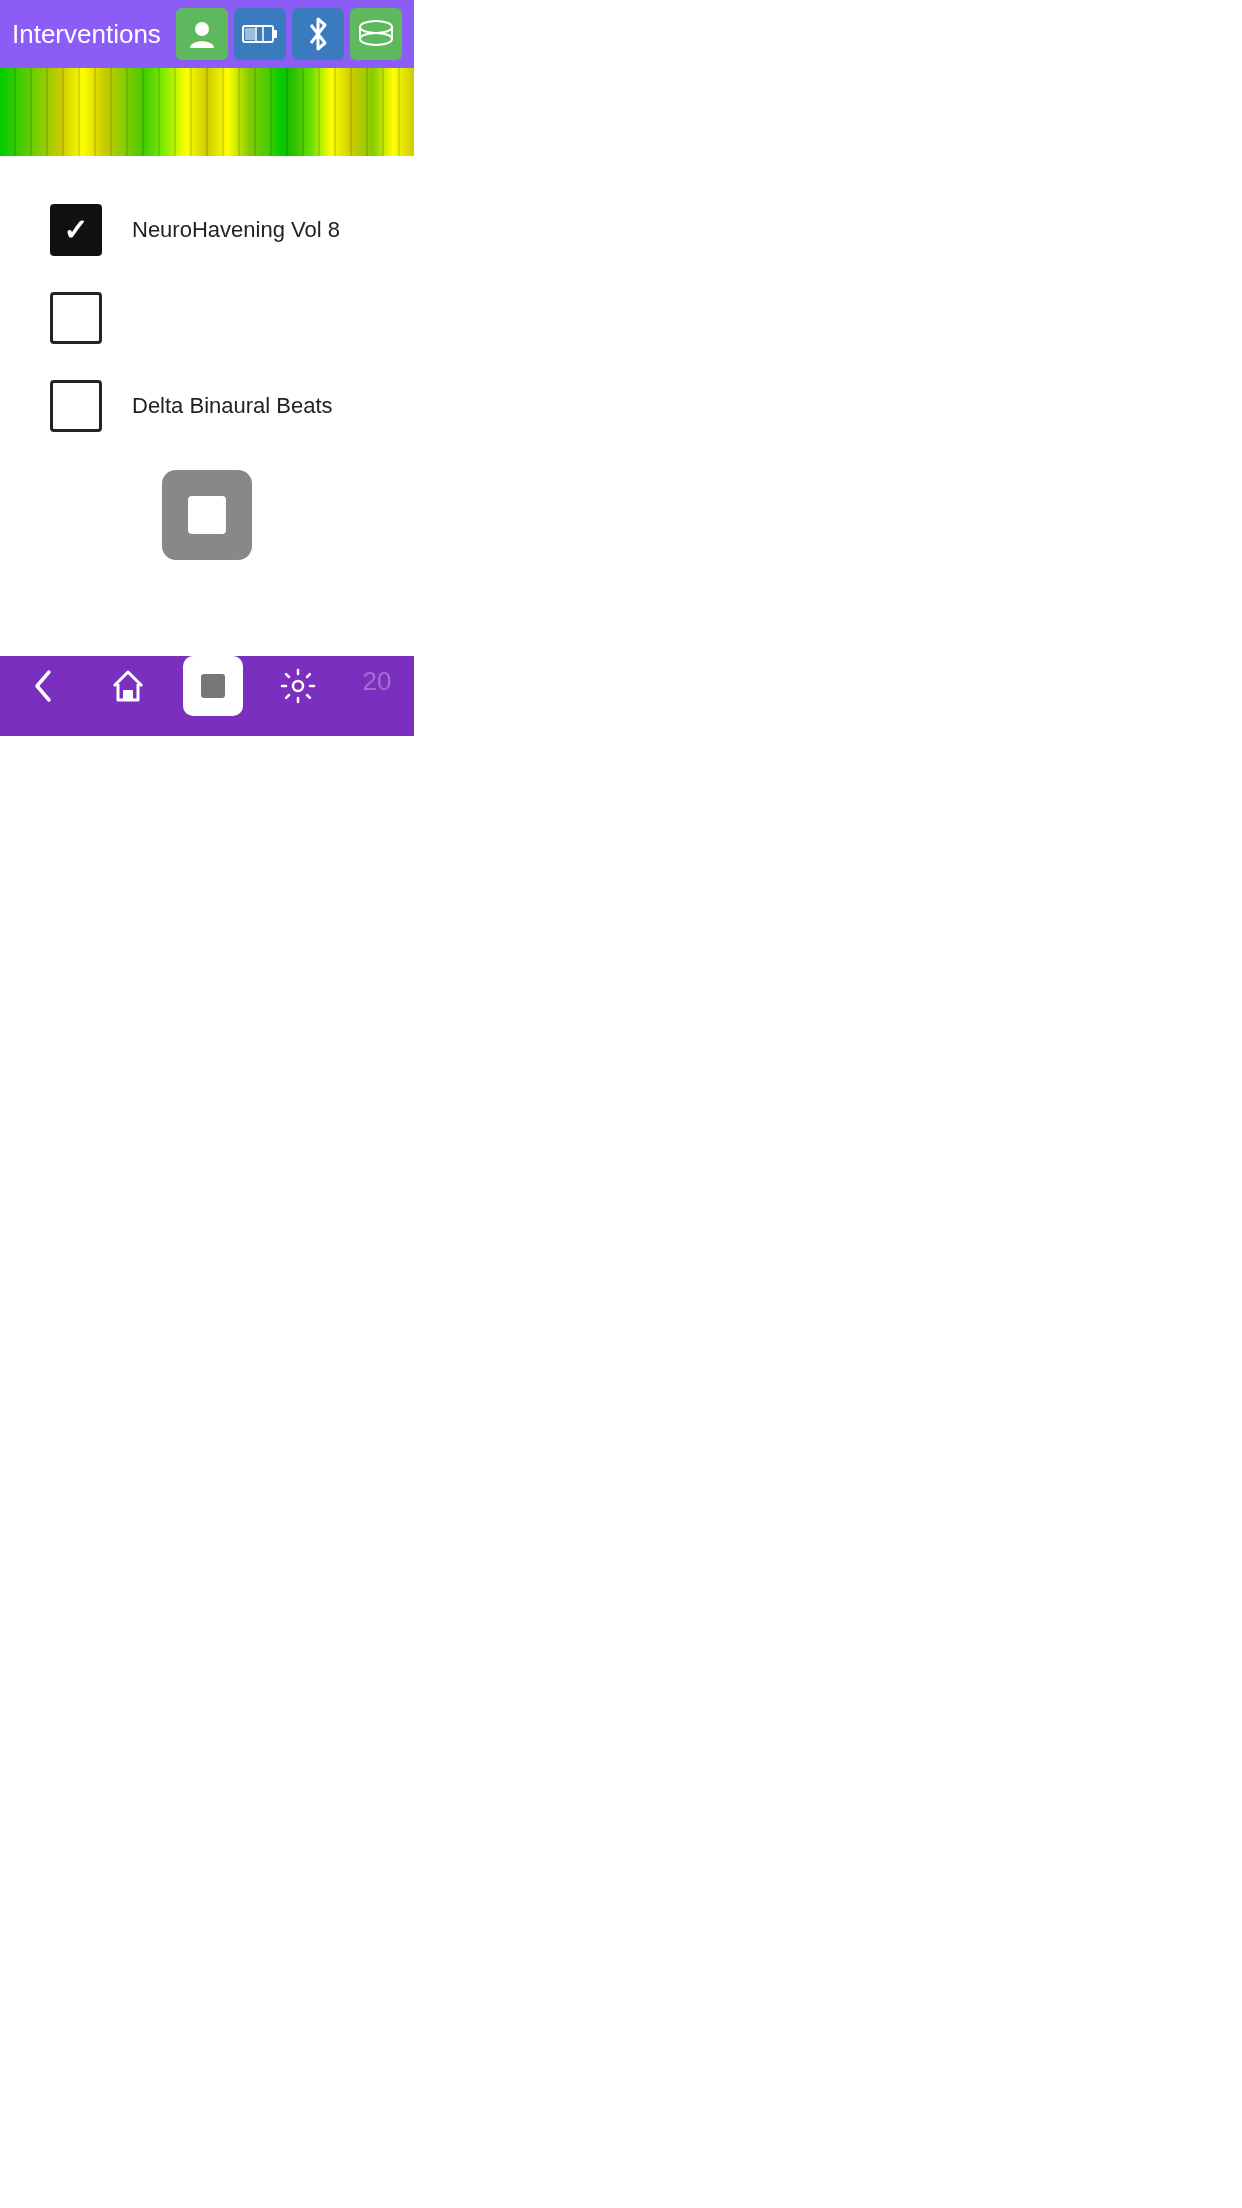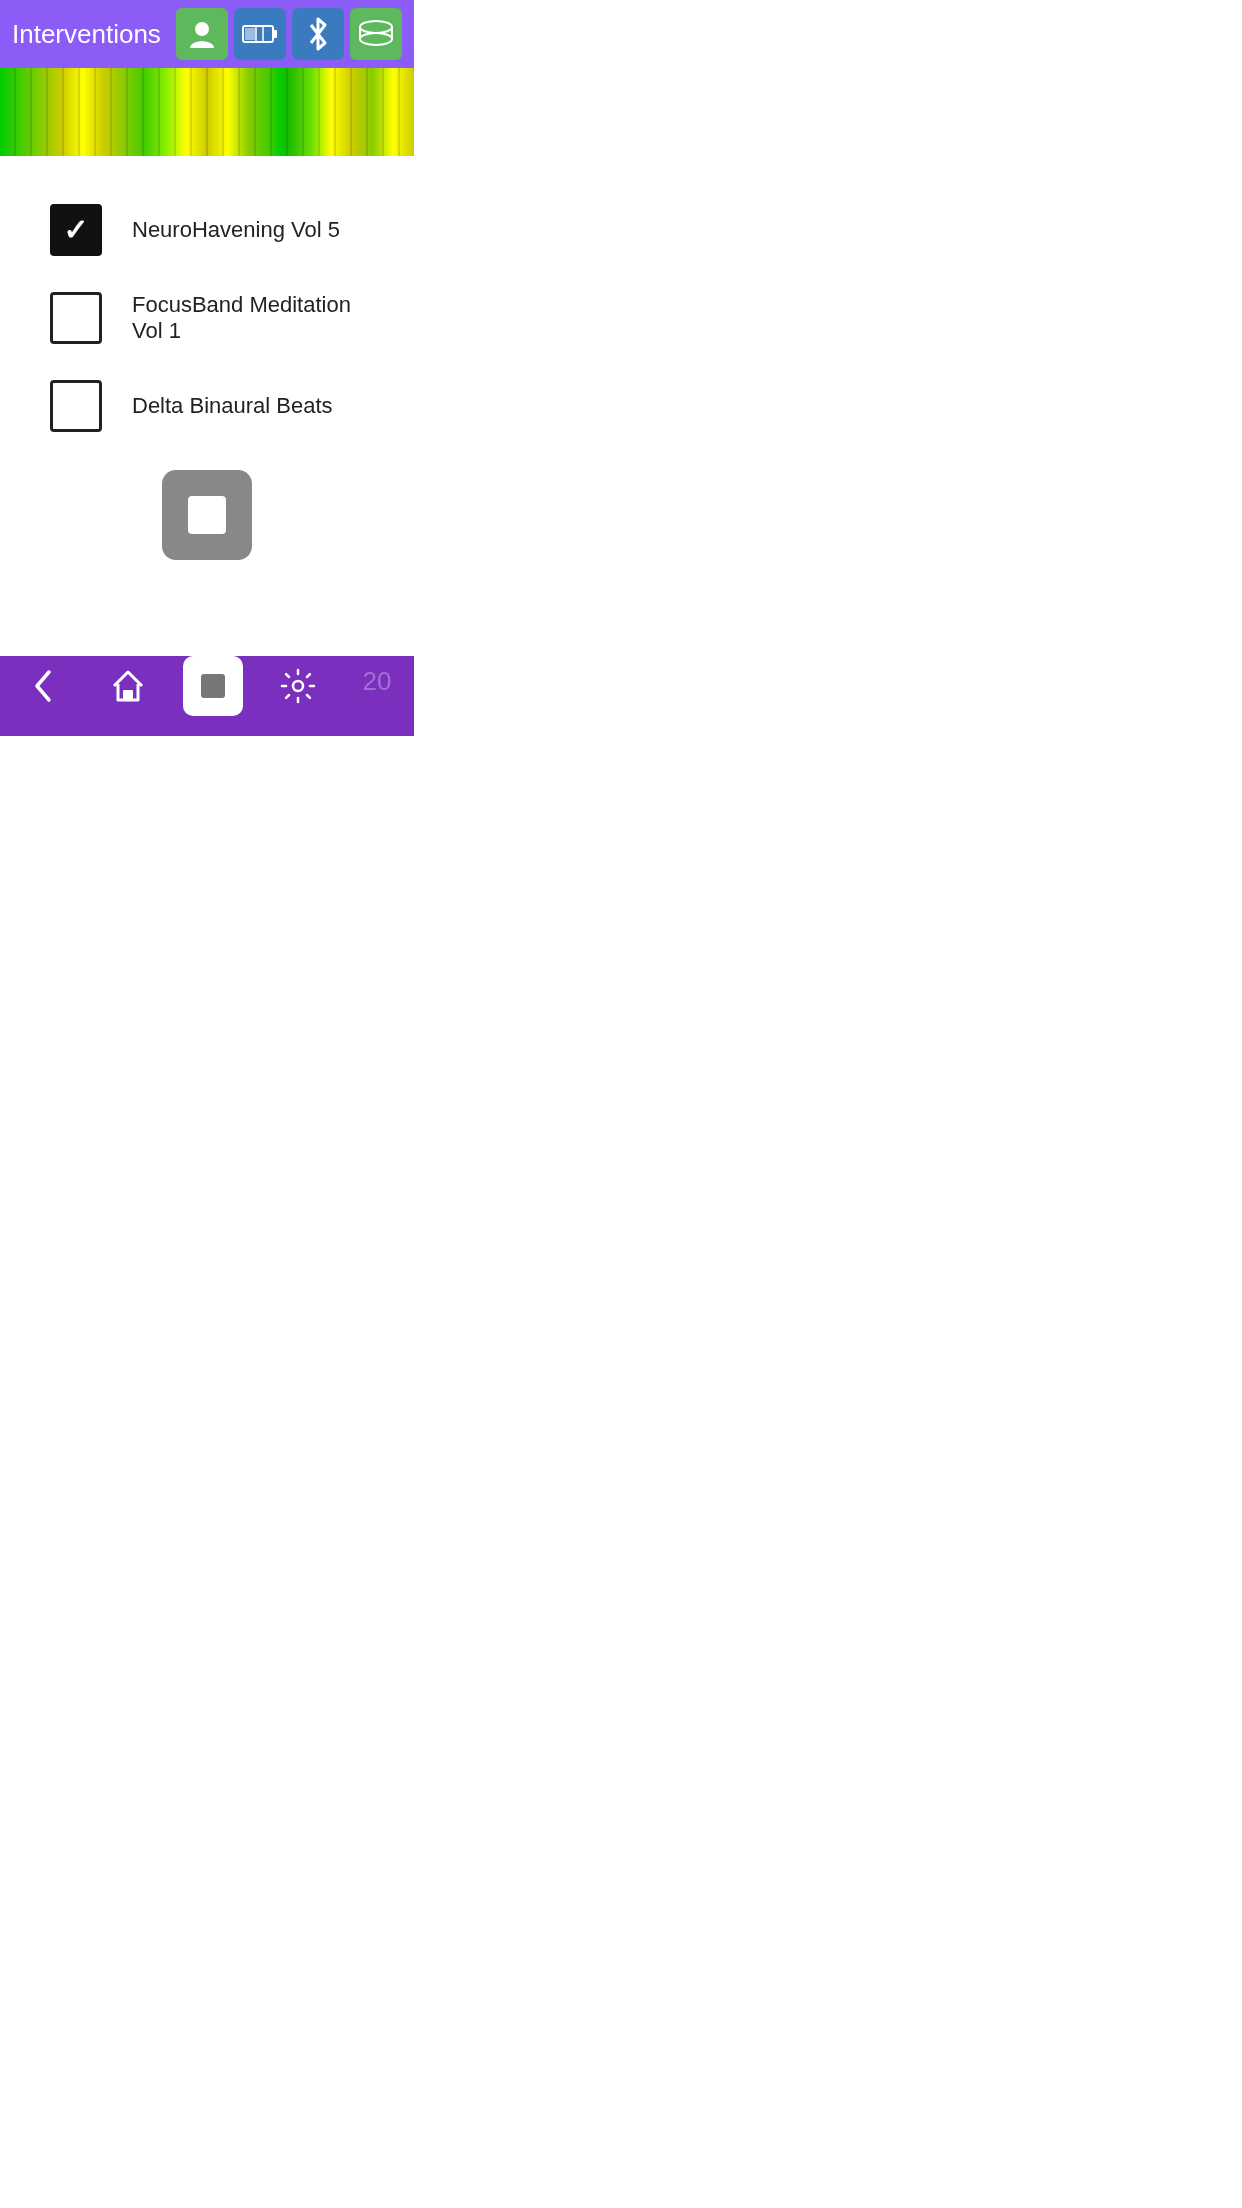--- a/index.html
+++ b/index.html
@@ -254,26 +254,25 @@
 </header>
 
 <div class="spectrum-bar"></div>
 
 <main class="content">
 
   <div class="checkbox-item">
     <div class="checkbox-box checked">
       <span class="checkbox-checkmark">✓</span>
     </div>
-    <span class="checkbox-label">NeuroHavening Vol 5</span>
+    <span class="checkbox-label">NeuroHavening Vol 8</span>
   </div>
 
   <div class="checkbox-item">
     <div class="checkbox-box"></div>
-    <span class="checkbox-label">FocusBand Meditation Vol 1</span>
   </div>
 
   <div class="checkbox-item">
     <div class="checkbox-box"></div>
     <span class="checkbox-label">Delta Binaural Beats</span>
   </div>
 
   <div class="stop-btn-container">
     <button class="stop-btn">
       <div class="stop-btn-inner"></div>

